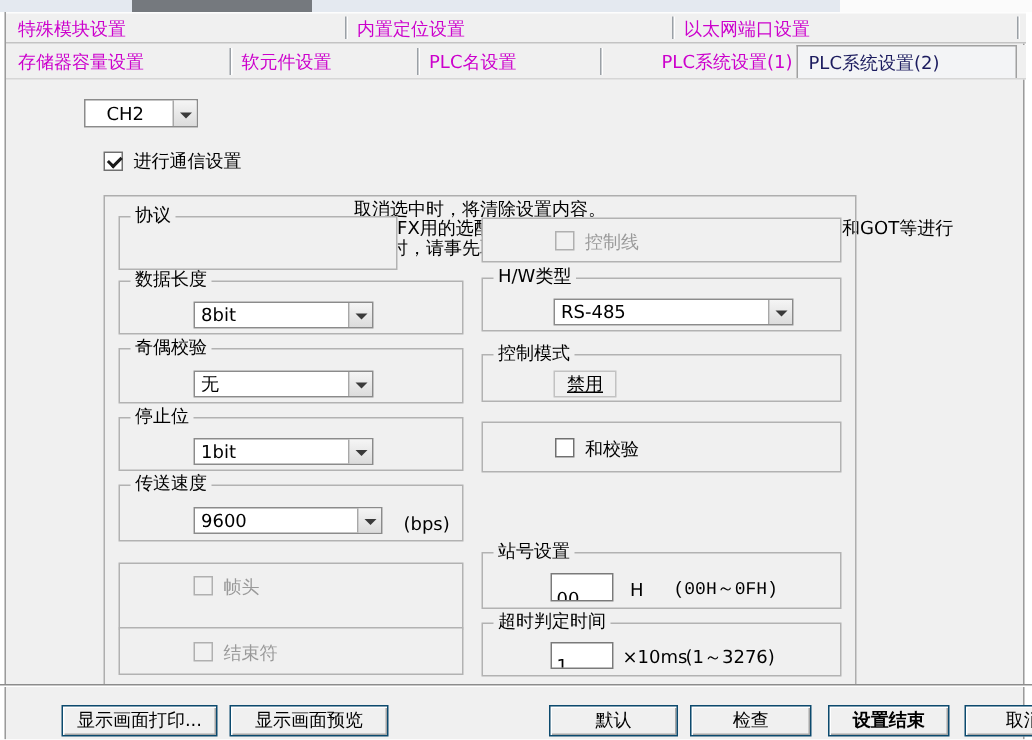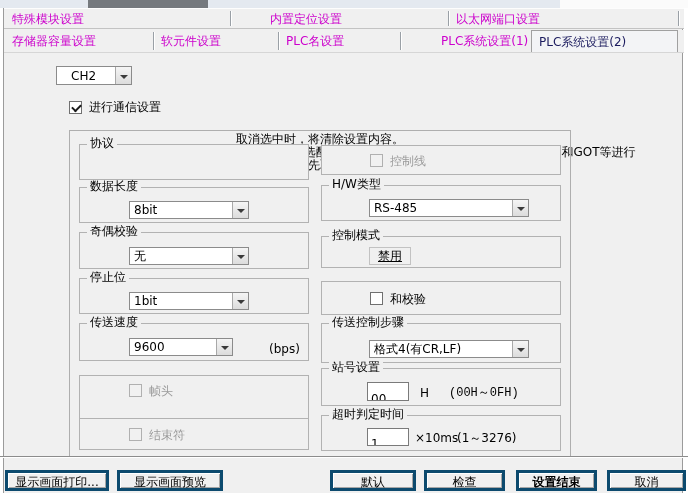--- a/index.html
+++ b/index.html
@@ -26,38 +26,38 @@
   .cbx.disabled{border-color:#b0b0b0;background:#f1f1f1;}
   .lbl{position:absolute;line-height:13px;white-space:nowrap;}
   .gray{color:#9a9a9a;}
   .gbox{position:absolute;border:1px solid #b2b2b2;background:#f0f0f0;}
   .glabel{position:absolute;top:-8px;left:7px;background:#f0f0f0;padding:0 3px;line-height:13px;white-space:nowrap;}
   .outer{position:absolute;left:68px;top:122px;width:502px;height:328px;border:1px solid #aeaeae;}
   .field{position:absolute;background:#ffffff;border:1px solid #7a7a7a;font-size:12px;padding:14px 0 0 3px;line-height:15px;}
   input.field{outline:none;}
   .rofield{position:absolute;border:1px solid #c2c2c2;background:#f0f0f0;text-align:center;line-height:16px;}
   .divider{position:absolute;left:0;top:456px;width:688px;height:2px;background:#8c8c8c;border-bottom:1px solid #ffffff;}
-  .btn{position:absolute;top:470px;height:21px;background:#f0f0f0;border:3px solid #0c4a6e;box-shadow:inset 1px 1px 0 #ffffff,inset -1px -1px 0 #a6a6a6;text-align:center;line-height:19px;cursor:default;white-space:nowrap;}
+  .btn{position:absolute;top:470px;height:21px;background:#f0f0f0;border:1px solid #0c4a6e;box-shadow:inset 1px 1px 0 #ffffff,inset -1px -1px 0 #a6a6a6;text-align:center;line-height:19px;cursor:default;white-space:nowrap;margin-left:36px;}
   .note{position:absolute;left:232px;top:80px;width:445px;line-height:13px;white-space:nowrap;}
 </style>
 </head>
 <body>
 
 <div class="screen">
   <div class="top-strip">
     <div class="dark"></div>
     <div class="light"></div>
   </div>
 
   <div class="dialog">
 
     <div class="tabrow tabrow1">
       <div class="tab" style="left:1px;width:225px;">特殊模块设置</div>
       <div class="tabsep" style="left:226px;"></div>
-      <div class="tab" style="left:227px;width:192px;margin-left:32px;">内置定位设置</div>
+      <div class="tab" style="left:227px;width:192px;">内置定位设置</div>
       <div class="tabsep" style="left:444px;"></div>
       <div class="tab" style="left:445px;width:229px;">以太网端口设置</div>
       <div class="tabsep" style="left:674px;"></div>
     </div>
 
     <div class="tabrow tabrow2">
       <div class="tab" style="left:1px;width:148px;">存储器容量设置</div>
       <div class="tabsep" style="left:149px;"></div>
       <div class="tab" style="left:150px;width:124px;">软元件设置</div>
       <div class="tabsep" style="left:274px;"></div>
@@ -80,21 +80,21 @@
       <span class="lbl" style="left:85px;top:48px;">进行通信设置</span>
 
       <div class="note">
         <div>取消选中时，将清除设置内容。</div>
         <div>(使用FX用的选配插板等，并通过可编程控制器与GX Works2和GOT等进行</div>
         <div>通信时，请事先取消选中。)</div>
       </div>
 
       <div class="outer" style="left:65px;top:77px;width:502px;height:328px;"></div>
 
-      <div class="gbox" style="left:75px;top:91px;width:230px;height:36px;text-align:right;">
+      <div class="gbox" style="left:75px;top:91px;width:186px;height:36px;text-align:right;">
         <span class="glabel">协议</span>
       </div>
 
       <div class="gbox" style="left:75px;top:134px;width:230px;height:36px;">
         <span class="glabel">数据长度</span>
         <div class="combo" style="left:49px;top:13px;width:120px;">
           <span class="txt">8bit</span>
           <span class="drop">
               <i class="tri"></i>
             </span>
@@ -116,21 +116,21 @@
         <div class="combo" style="left:49px;top:13px;width:120px;">
           <span class="txt">1bit</span>
           <span class="drop">
               <i class="tri"></i>
             </span>
         </div>
       </div>
 
       <div class="gbox" style="left:75px;top:270px;width:230px;height:38px;">
         <span class="glabel">传送速度</span>
-        <div class="combo" style="left:49px;top:14px;width:104px;">
+        <div class="combo" style="left:49px;top:14px;width:126px;">
           <span class="txt">9600</span>
           <span class="drop">
               <i class="tri"></i>
             </span>
         </div>
         <span class="lbl" style="left:189px;top:19px;">(bps)</span>
       </div>
 
       <div class="gbox" style="left:75px;top:322px;width:230px;height:45px;">
         <span class="cbx disabled" style="left:49px;top:8px;"></span>
@@ -160,29 +160,20 @@
       <div class="gbox" style="left:317px;top:183px;width:240px;height:32px;">
         <span class="glabel">控制模式</span>
         <div class="rofield" style="left:47px;top:10px;width:42px;height:18px;text-decoration:underline;">禁用</div>
       </div>
 
       <div class="gbox" style="left:317px;top:228px;width:240px;height:34px;">
         <span class="cbx" style="left:48px;top:10px;"></span>
         <span class="lbl" style="left:68px;top:11px;">和校验</span>
       </div>
 
-      <div class="gbox" style="left:317px;top:270px;width:240px;height:40px;">
-        <span class="glabel">传送控制步骤</span>
-        <div class="combo" style="left:47px;top:16px;width:160px;">
-          <span class="txt">格式4(有CR,LF)</span>
-          <span class="drop">
-              <i class="tri"></i>
-            </span>
-        </div>
-      </div>
 
       <div class="gbox" style="left:317px;top:315px;width:240px;height:38px;">
         <span class="glabel">站号设置</span>
         <input class="field" style="left: 45px; top: 13px; width: 42px; height: 19px;" value="00">
         <span class="lbl" style="left:98px;top:18px;">H</span>
         <span class="lbl" style="left:127px;top:18px;font-family:Liberation Mono, monospace;">(00H～0FH)</span>
       </div>
 
       <div class="gbox" style="left:317px;top:362px;width:240px;height:36px;">
         <span class="glabel">超时判定时间</span>

